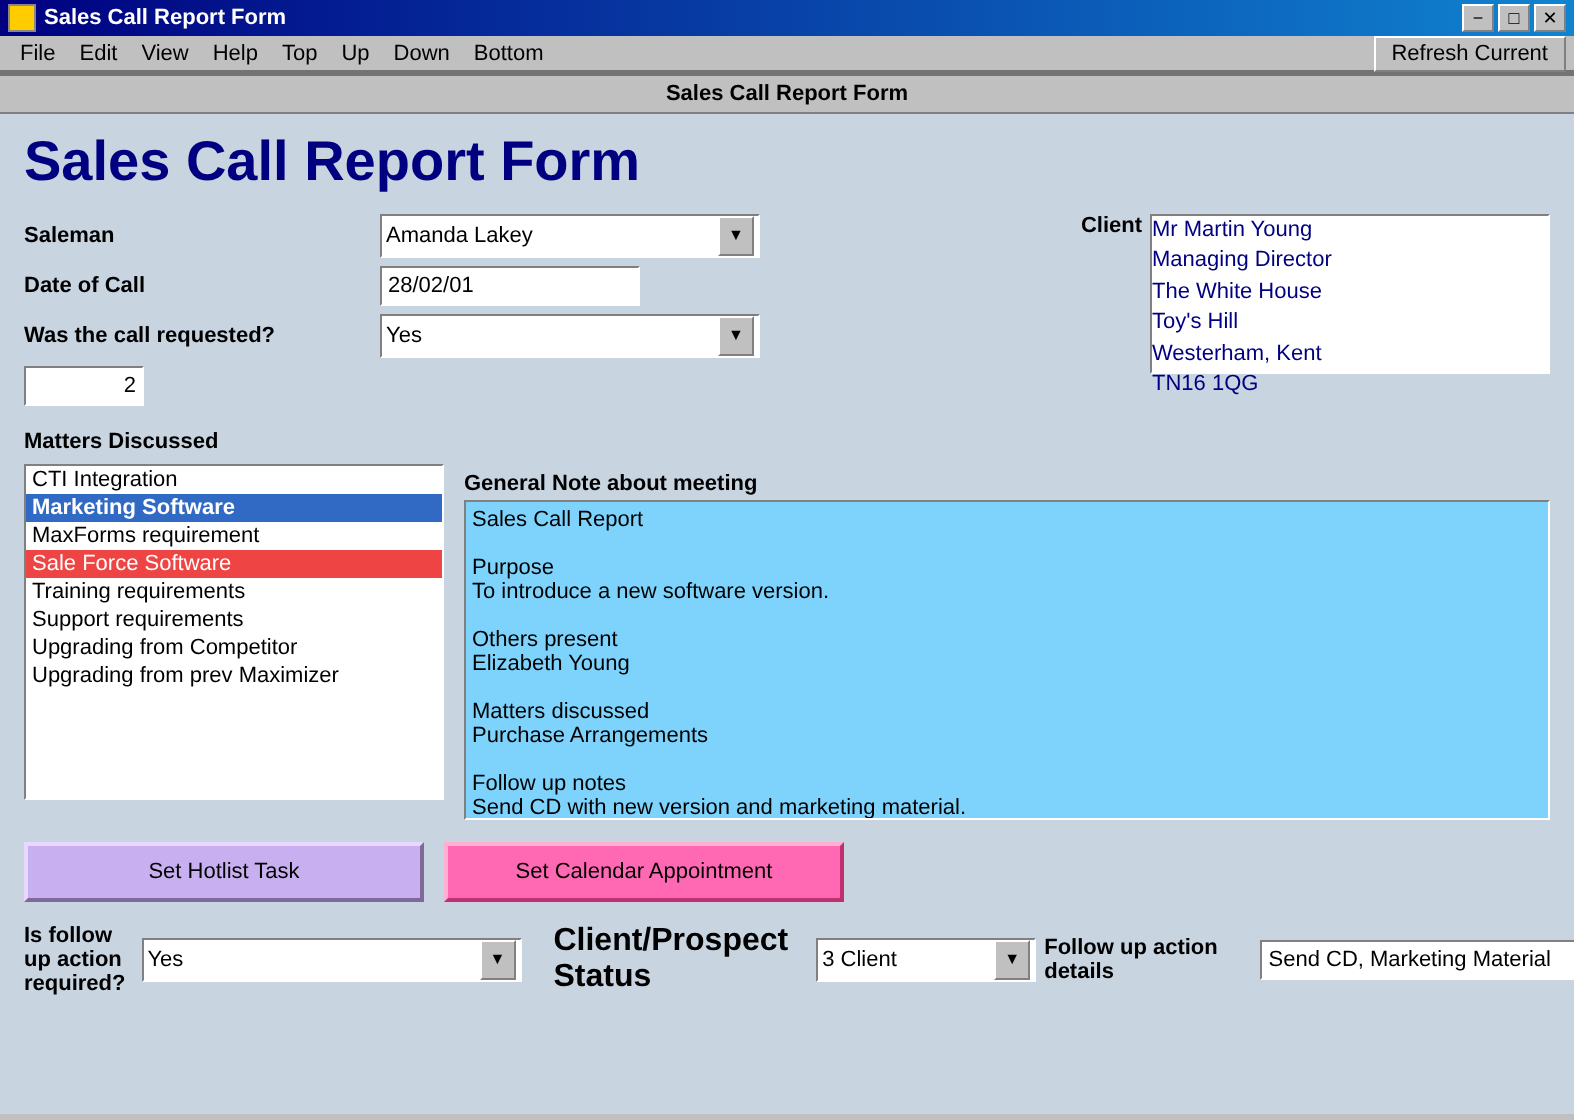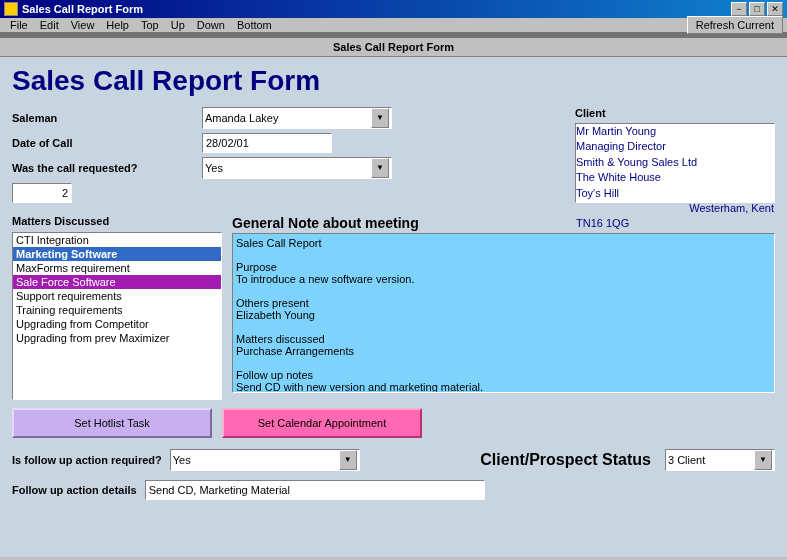--- a/index.html
+++ b/index.html
@@ -54,21 +54,21 @@
       cursor: pointer;
     }
 
     
     .menu-bar {
       background: #c0c0c0;
       display: flex;
       align-items: center;
       padding: 2px 4px;
       height: 20px;
-      border-bottom: 6px solid #737373;
+      border-bottom: 3px solid #737373;
     }
     .menu-item {
       padding: 1px 6px;
       font-size: 11px;
       cursor: pointer;
       color: black;
     }
     .menu-separator { flex: 1; }
     .refresh-btn {
       padding: 2px 8px;
@@ -102,21 +102,21 @@
       font-size: 28px;
       font-weight: bold;
       color: #000080;
       margin-bottom: 10px;
       font-family: Arial, sans-serif;
     }
 
     .form-row {
       display: flex;
       align-items: center;
-      gap: 20px;
+      gap: 8px;
     }
 
     .form-label {
       font-size: 11px;
       font-weight: bold;
       min-width: 170px;
       color: black;
     }
 
     .form-input {
@@ -205,28 +205,29 @@
     .listbox-item {
       padding: 1px 3px;
       cursor: pointer;
     }
     .listbox-item.selected-blue {
       background: #316ac5;
       color: white;
       font-weight: bold;
     }
     .listbox-item.selected-dark {
-      background: #a21caf;
+      background: #ef4444;
       color: white;
     }
 
     .note-label {
-      font-size: 14px;
+      font-size: 11px;
       font-weight: bold;
       margin-bottom: 2px;
+      margin-top: 21px;
     }
 
     .note-area {
       width: 100%;
       height: 160px;
       border: 1px solid;
       border-color: #808080 #ffffff #ffffff #808080;
       background: #7dd3fc;
       font-family: "MS Sans Serif", Arial, sans-serif;
       font-size: 11px;
@@ -291,21 +292,21 @@
       display: flex;
       gap: 0;
     }
 
     .top-form-left {
       flex: 1;
     }
 
     .top-form-right {
       display: flex;
-      flex-direction: column;
+      flex-direction: row;
       align-items: flex-start;
       gap: 4px;
       padding-left: 20px;
       min-width: 220px;
     }
 
     .follow-up-row {
       display: flex;
       align-items: center;
       gap: 8px;
@@ -384,40 +385,39 @@
       <div class="form-row" style="margin-bottom:4px;">
         <input type="text" class="form-input" style="width: 60px; text-align: right;" value="2">
       </div>
     </div>
 
     <div class="top-form-right">
       <span class="client-label">Client</span>
       <div class="client-listbox">
         <div style="color:#000080;font-size:11px;">Mr Martin Young</div>
         <div style="color:#000080;font-size:11px;">Managing Director</div>
-        <div style="color:#000080;font-size:11px;">Smith &amp; Young Sales Ltd</div>
         <div style="color:#000080;font-size:11px;">The White House</div>
         <div style="color:#000080;font-size:11px;">Toy's Hill</div>
-        <div style="color:#000080;font-size:11px;text-align:right;">Westerham, Kent</div>
+        <div style="color:#000080;font-size:11px;">Westerham, Kent</div>
         <div style="color:#000080;font-size:11px;">TN16 1QG</div>
       </div>
     </div>
   </div>
 
   <div class="middle-section">
 
     <div class="left-panel">
       <span class="matters-label">Matters Discussed</span>
       <div class="listbox">
         <div class="listbox-item">CTI Integration</div>
         <div class="listbox-item selected-blue">Marketing Software</div>
         <div class="listbox-item">MaxForms requirement</div>
         <div class="listbox-item selected-dark">Sale Force Software</div>
+        <div class="listbox-item">Training requirements</div>
         <div class="listbox-item">Support requirements</div>
-        <div class="listbox-item">Training requirements</div>
         <div class="listbox-item">Upgrading from Competitor</div>
         <div class="listbox-item">Upgrading from prev Maximizer</div>
       </div>
     </div>
 
     <div class="right-panel">
       <div class="note-label">General Note about meeting</div>
       <textarea class="note-area" style="">Sales Call Report
 
 Purpose
@@ -432,21 +432,21 @@
 Follow up notes
 Send CD with new version and marketing material.</textarea>
     </div>
   </div>
 
   <div class="buttons-section">
     <button class="hotlist-btn">Set Hotlist Task</button>
     <button class="calendar-btn">Set Calendar Appointment</button>
   </div>
 
-  <div style="display:flex; flex-direction:column; gap:4px; margin-top:6px;">
+  <div style="display:flex; flex-direction:row; gap:4px; margin-top:6px;">
     <div class="follow-up-row">
       <span class="follow-up-label">Is follow up action required?</span>
       <div class="select-wrapper">
         <select class="form-select" style="width:190px;">
           <option>Yes</option>
           <option>No</option>
         </select>
       </div>
       <div style="flex:1;"></div>
       <span class="client-status-label" style="margin-left:auto; padding-right:6px;">Client/Prospect Status</span>

